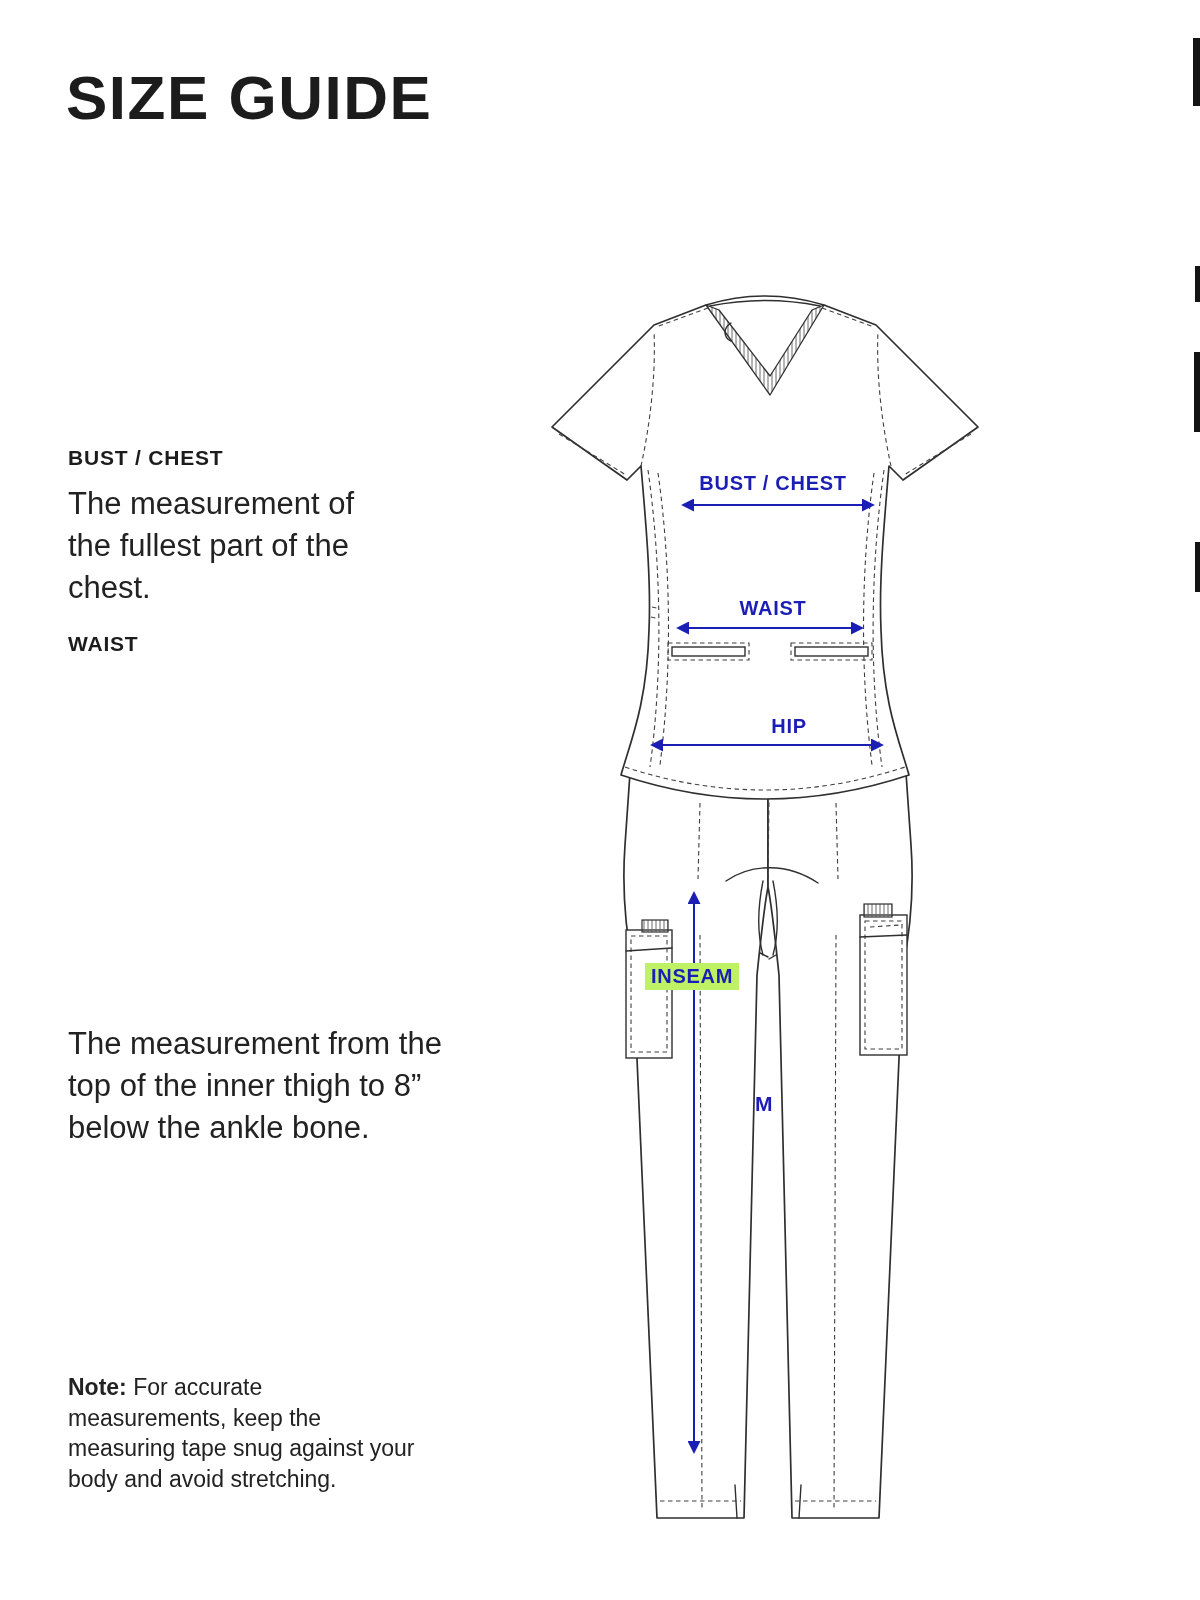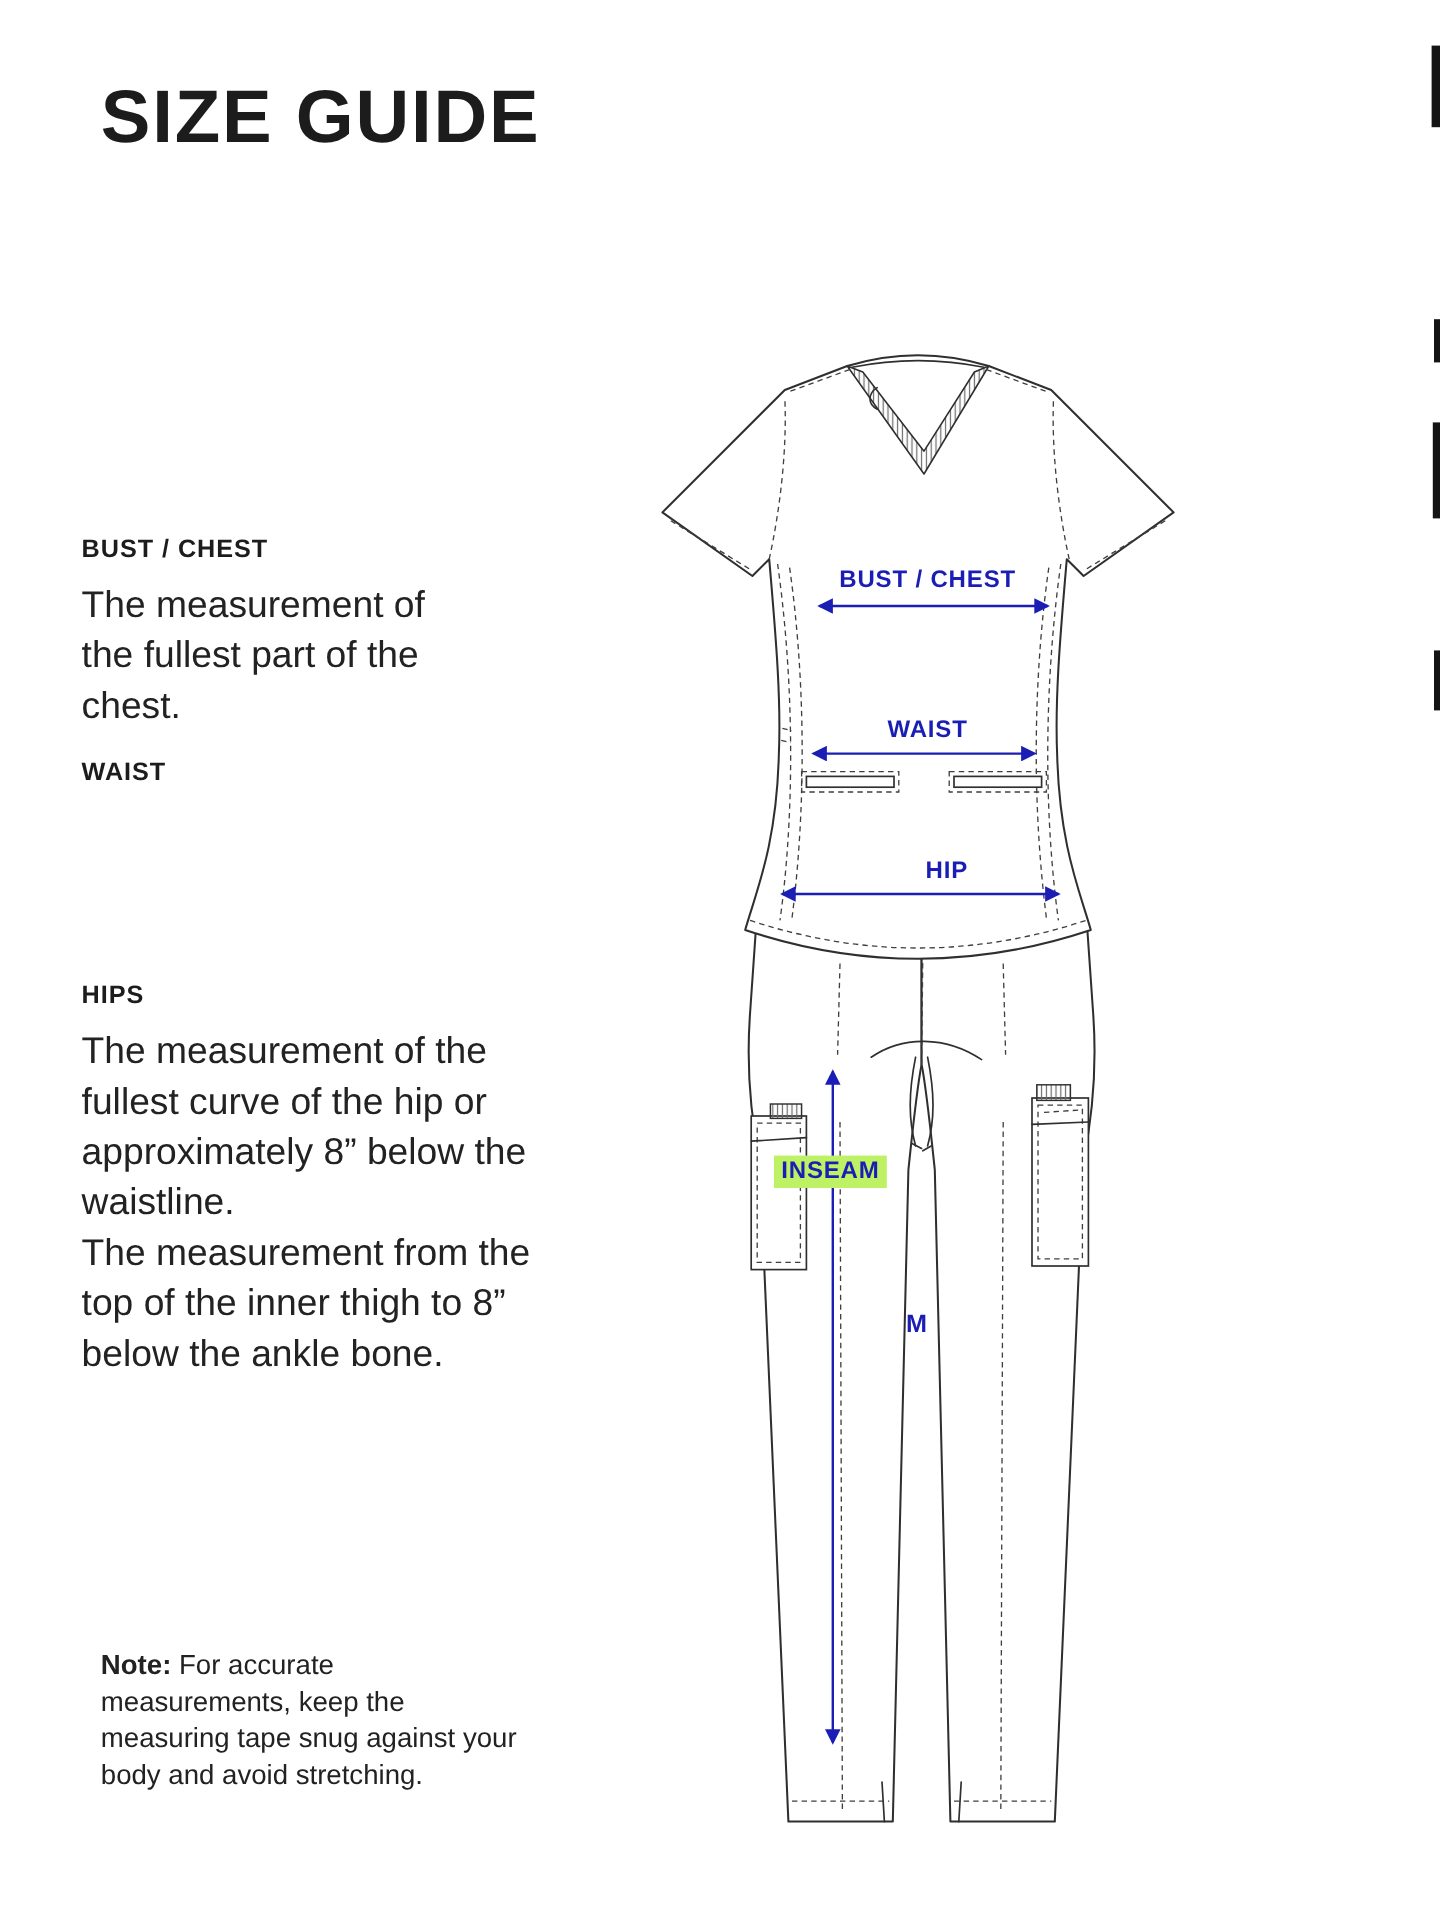--- a/index.html
+++ b/index.html
@@ -1,27 +1,27 @@
 <!DOCTYPE html>
 <html style="--blue: #1b1eb4; --ink: #2f2f2f;"><head>
 <meta charset="utf-8">
 <style>
   :root { --blue:#1b1eb4; --ink:#2f2f2f; }
   * { box-sizing:border-box; margin:0; padding:0; }
   body { background:#fff; font-family:"Liberation Sans", sans-serif; color:#1e1e1e; }
   .page { position:relative; width:1200px; height:1600px; background:#fff; overflow:hidden; }
 
-  .page-title { position:absolute; left:84px; top:62px; font-size:62px; font-weight:800; letter-spacing:1.5px; color:#1c1c1c; }
+  .page-title { position:absolute; left:66px; top:62px; font-size:62px; font-weight:800; letter-spacing:1.5px; color:#1c1c1c; }
   .intro { position:absolute; left:68px; top:178px; width:462px; font-size:27px; line-height:1.3; color:#1f1f1f; }
 
   .sec { position:absolute; left:68px; }
   .sec-h { font-size:21px; font-weight:700; letter-spacing:0.8px; color:#1c1c1c; margin-bottom:13px; }
   .sec-b { font-size:31px; line-height:1.36; color:#222; }
 
-  .note { position:absolute; left:84px; top:1372px; width:352px; font-size:23px; line-height:1.33; color:#222; }
+  .note { position:absolute; left:68px; top:1372px; width:352px; font-size:23px; line-height:1.33; color:#222; }
   .note b { font-weight:700; }
 
   .diagram-svg { position:absolute; left:530px; top:275px; width:470px; height:1260px; }
   svg .solid { fill:#fff; stroke:var(--ink); stroke-width:1.7; stroke-linejoin:round; }
   svg .lineS { fill:none; stroke:var(--ink); stroke-width:1.4; stroke-linecap:round; }
   svg .dash  { fill:none; stroke:#3f3f3f; stroke-width:1.1; stroke-dasharray:4.5 3.5; }
   svg .arrow { fill:none; stroke:var(--blue); stroke-width:2; }
   svg .pock  { fill:#fff; stroke:var(--ink); stroke-width:1.4; }
 
   .mlabel { position:absolute; transform:translateX(-50%); color:var(--blue); font-weight:700; font-size:20px; letter-spacing:0.7px; white-space:nowrap; }
@@ -39,24 +39,20 @@
 
   <div class="sec" style="top:446px">
     <div class="sec-h">BUST / CHEST</div>
     <div class="sec-b" style="width:300px">The measurement of the fullest part of the chest.</div>
   </div>
 
   <div class="sec" style="top:632px">
     <div class="sec-h">WAIST</div>
   </div>
 
-  <div class="sec" style="top:818px">
-    <div class="sec-h">HIPS</div>
-    <div class="sec-b" style="width:400px">The measurement of the fullest curve of the hip or approximately 8” below the waistline.</div>
-  </div>
 
   <div class="sec" style="top:1023px">
     <div class="sec-b" style="width:375px">The measurement from the top of the inner thigh to 8” below the ankle bone.</div>
   </div>
 
   <p class="note"><b>Note:</b><span> For accurate measurements, keep the measuring tape snug against your body and avoid stretching.</span></p>
 
   <svg class="diagram-svg" viewBox="0 0 470 1260" aria-hidden="true">
     <defs>
       <marker id="ah" viewBox="0 0 10 10" refX="8.5" refY="5" markerWidth="6.5" markerHeight="6.5" orient="auto-start-reverse">

